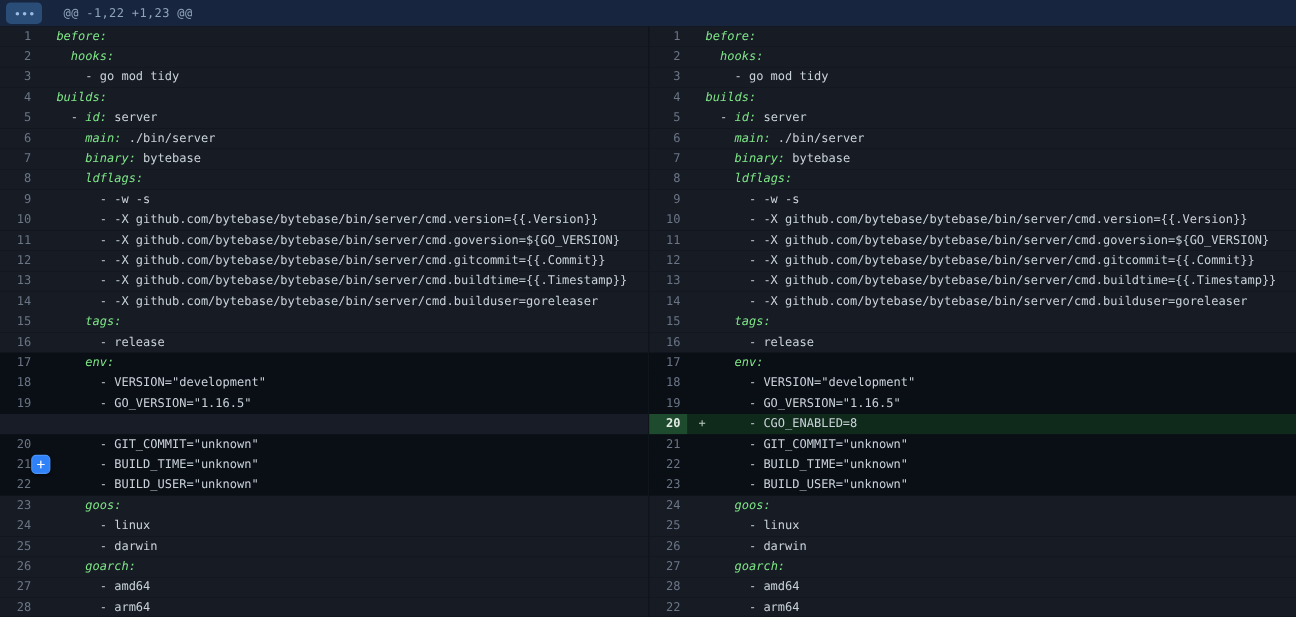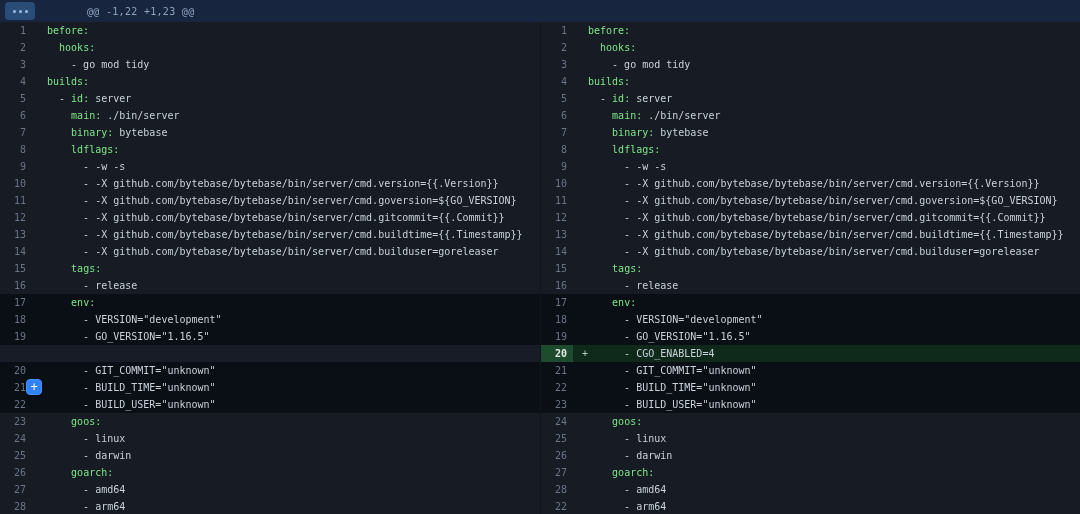--- a/index.html
+++ b/index.html
@@ -10,36 +10,36 @@
     font-size:10px;line-height:17px;color:#c9d1d9;
   }
   .topbar{height:22px;background:#17253e;display:flex;align-items:center;position:relative;}
   .expand-btn{
     position:absolute;left:5px;top:2px;width:30px;height:18px;
     background:#2a4d78;border:none;border-radius:4px;padding:0;cursor:pointer;
     display:flex;align-items:center;justify-content:center;
   }
   .dots{display:flex;gap:3px;}
   .dots i{width:3px;height:3px;border-radius:50%;background:#9cbce4;display:block;}
-  .hunk-label{margin-left:87px;color:#8fa3bd;font-size:10px;letter-spacing:.3px;}
+  .hunk-label{margin-left:53px;color:#8fa3bd;font-size:10px;letter-spacing:.3px;}
   .cols{display:flex;}
   .col{width:540px;box-sizing:border-box;}
   .col.right{border-left:1px solid #10141b;}
   .row{display:flex;height:17px;position:relative;}
   .gutter{
     width:32px;flex:none;box-sizing:border-box;text-align:right;padding-right:6px;
     color:#6b7585;cursor:pointer;
   }
   .code{flex:1;white-space:pre;position:relative;padding-left:15px;overflow:hidden;}
   .row.expanded{background:#161b24;}
   .row.context{background:#0a0e15;}
   .row.empty{background:#171c26;}
   .row.added .gutter{background:#1e4b2e;color:#e2ece4;font-weight:bold;}
   .row.added .code{background:#0f2a1b;}
-  .key{color:#7ee787;}
+  .key{color:#7ee787;font-style:italic;}
   .marker{position:absolute;left:9px;top:0;color:#b9c9bd;}
   .plus-btn{
     position:absolute;left:26px;top:0;width:16px;height:16px;z-index:2;
     background:#2f81f7;border:1px solid #4a93f8;border-radius:4px;padding:0;cursor:pointer;
     color:#ffffff;display:flex;align-items:center;justify-content:center;
     font-family:"DejaVu Sans Mono","Liberation Mono",monospace;font-size:12px;line-height:12px;
     box-shadow:0 1px 2px rgba(0,0,0,.4);
   }
 </style>
 </head>
@@ -250,21 +250,21 @@
         <div class="row context">
           <div class="gutter">18</div>
           <div class="code"><span>      - VERSION="development"</span></div>
         </div>
         <div class="row context">
           <div class="gutter">19</div>
           <div class="code"><span>      - GO_VERSION="1.16.5"</span></div>
         </div>
         <div class="row added">
           <div class="gutter">20</div>
-          <div class="code"><span class="marker">+</span><span>      - CGO_ENABLED=4</span></div>
+          <div class="code"><span class="marker">+</span><span>      - CGO_ENABLED=8</span></div>
         </div>
         <div class="row context">
           <div class="gutter">21</div>
           <div class="code"><span>      - GIT_COMMIT="unknown"</span></div>
         </div>
         <div class="row context">
           <div class="gutter">22</div>
           <div class="code"><span>      - BUILD_TIME="unknown"</span></div>
         </div>
         <div class="row context">

